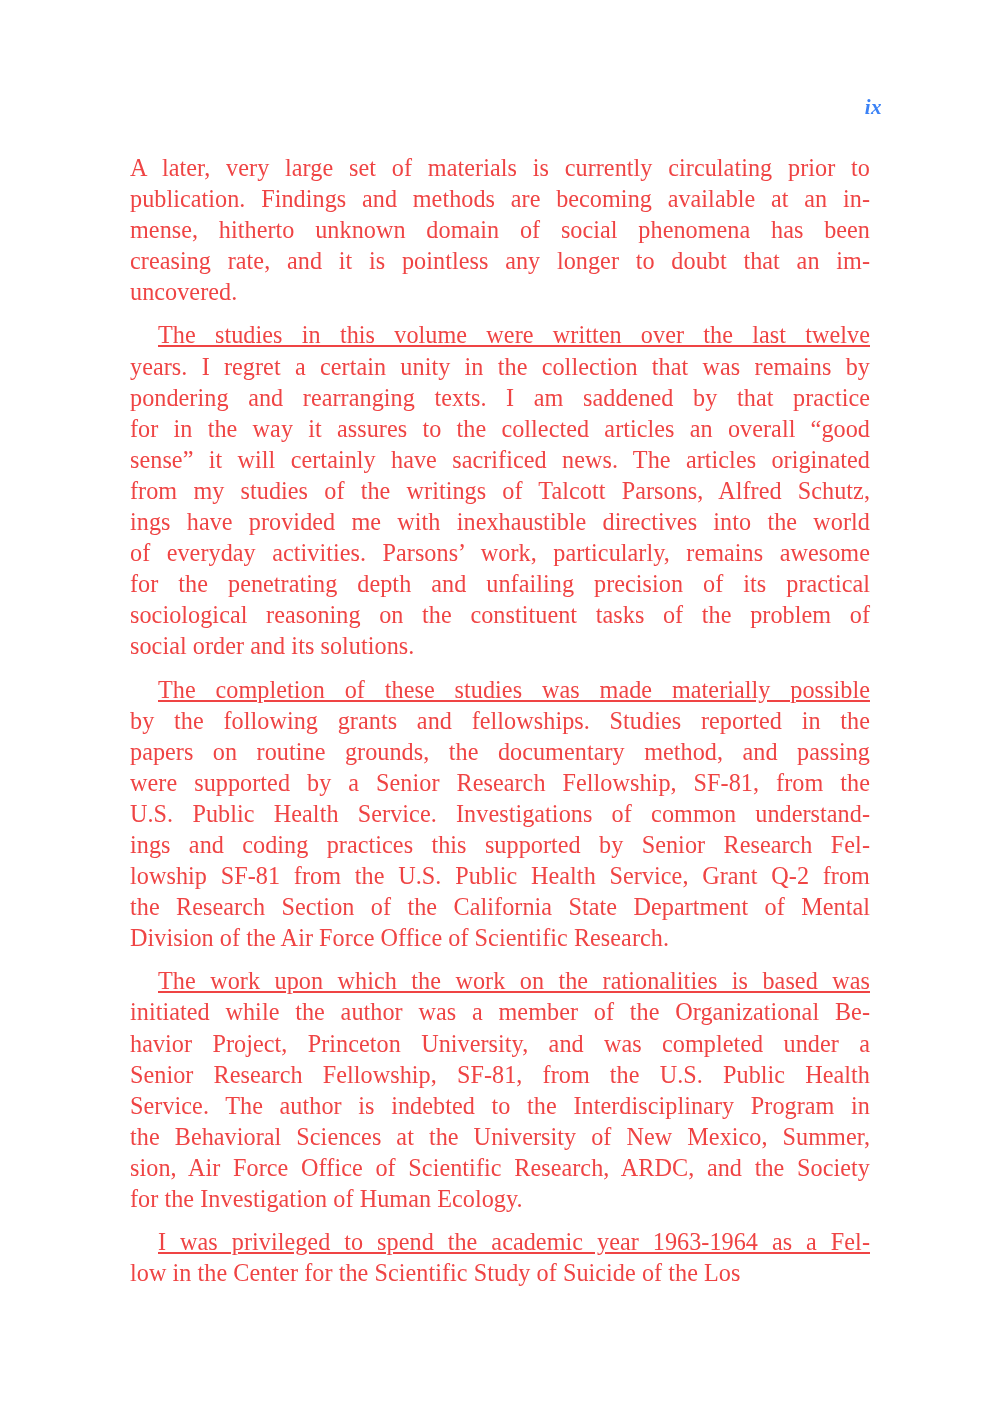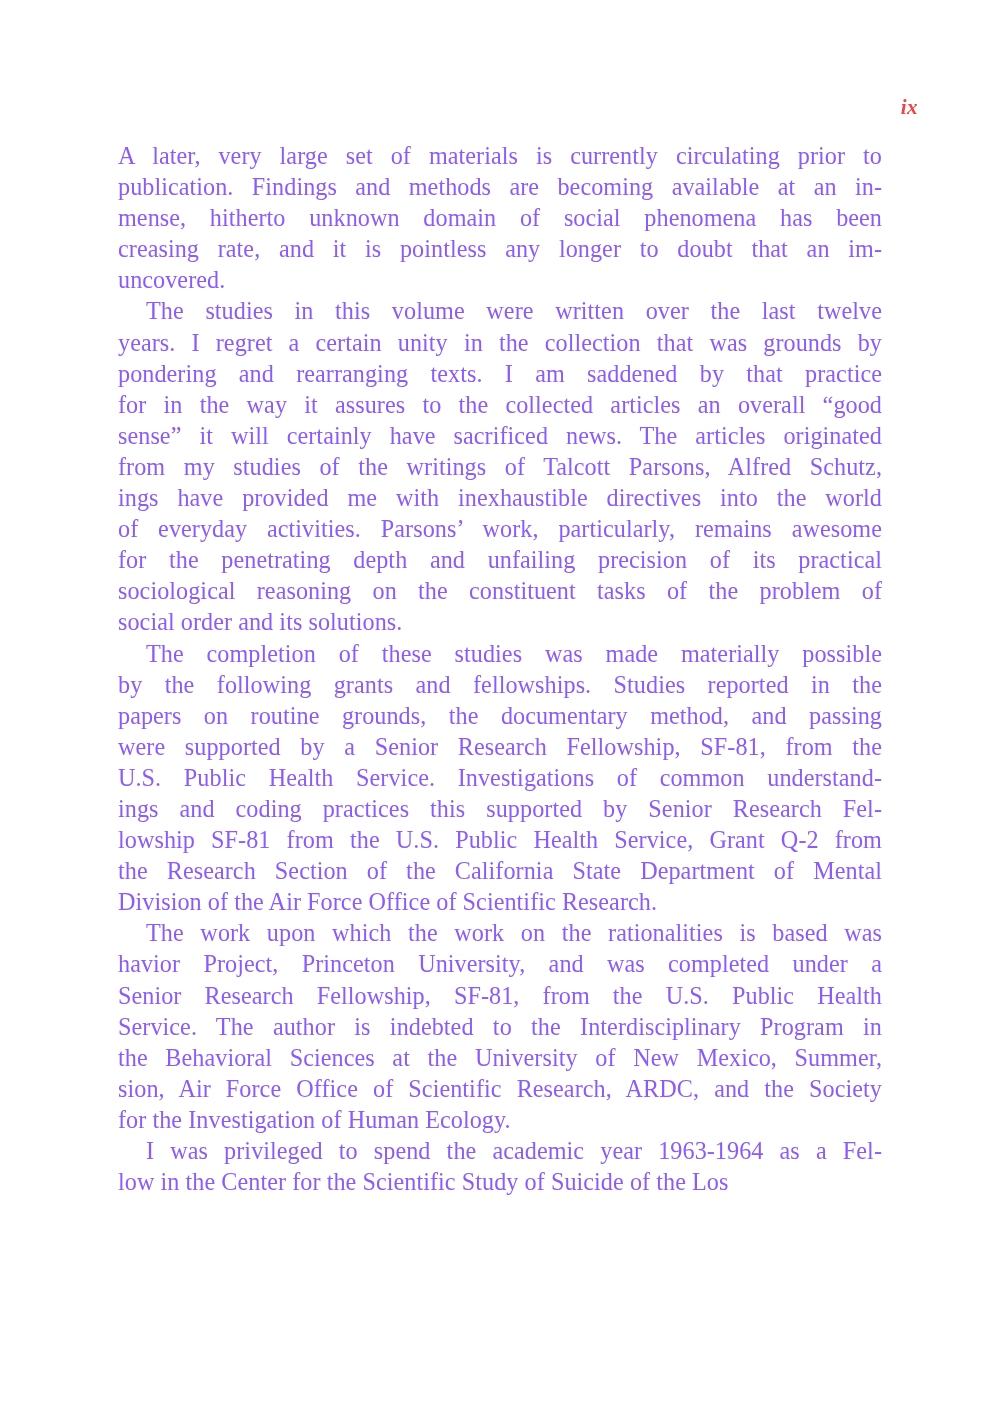--- a/index.html
+++ b/index.html
@@ -21,69 +21,69 @@
   .folio {
     position: absolute;
     top: 95px;
     left: 0;
     width: 882px;
     text-align: right;
     font-size: 21px;
     font-weight: bold;
     font-style: italic;
     letter-spacing: 0.5px;
-    color: #ef4444;
-    padding-left: 36px;
+    color: #3b82f6;
   }
   .textblock {
     position: absolute;
     top: 140px;
     left: 118px;
     width: 764px;
   }
   .para {
-    margin: 0;
+    margin: 12px;
     font-size: 24.2px;
     line-height: 31.1px;
     letter-spacing: 0.05px;
-    color: #8b5cf6;
+    color: #ef4444;
   }
   
   .line {
     display: block;
     text-align: justify;
     text-align-last: justify;
     white-space: pre;
   }
   .line.last {
     text-align-last: left;
     white-space: normal;
   }
   .line.indent {
     text-indent: 28px;
+    text-decoration: underline;
   }
 </style>
 </head>
 <body>
 
 <div class="page">
 
   <div class="folio">ix</div>
 
   <div class="textblock">
       <p class="para">
         <span class="line">A later, very large set of materials is currently circulating prior to</span>
         <span class="line">publication. Findings and methods are becoming available at an in-</span>
         <span class="line">mense, hitherto unknown domain of social phenomena has been</span>
         <span class="line">creasing rate, and it is pointless any longer to doubt that an im-</span>
         <span class="line last">uncovered.</span>
       </p>
       <p class="para">
         <span class="line indent">The studies in this volume were written over the last twelve</span>
-        <span class="line">years. I regret a certain unity in the collection that was grounds by</span>
+        <span class="line">years. I regret a certain unity in the collection that was remains by</span>
         <span class="line">pondering and rearranging texts. I am saddened by that practice</span>
         <span class="line">for in the way it assures to the collected articles an overall “good</span>
         <span class="line">sense” it will certainly have sacrificed news. The articles originated</span>
         <span class="line">from my studies of the writings of Talcott Parsons, Alfred Schutz,</span>
         <span class="line">ings have provided me with inexhaustible directives into the world</span>
         <span class="line">of everyday activities. Parsons’ work, particularly, remains awesome</span>
         <span class="line">for the penetrating depth and unfailing precision of its practical</span>
         <span class="line">sociological reasoning on the constituent tasks of the problem of</span>
         <span class="line last">social order and its solutions.</span>
       </p>
@@ -93,20 +93,21 @@
         <span class="line">papers on routine grounds, the documentary method, and passing</span>
         <span class="line">were supported by a Senior Research Fellowship, SF-81, from the</span>
         <span class="line">U.S. Public Health Service. Investigations of common understand-</span>
         <span class="line">ings and coding practices this supported by Senior Research Fel-</span>
         <span class="line">lowship SF-81 from the U.S. Public Health Service, Grant Q-2 from</span>
         <span class="line">the Research Section of the California State Department of Mental</span>
         <span class="line last">Division of the Air Force Office of Scientific Research.</span>
       </p>
       <p class="para">
         <span class="line indent">The work upon which the work on the rationalities is based was</span>
+        <span class="line">initiated while the author was a member of the Organizational Be-</span>
         <span class="line">havior Project, Princeton University, and was completed under a</span>
         <span class="line">Senior Research Fellowship, SF-81, from the U.S. Public Health</span>
         <span class="line">Service. The author is indebted to the Interdisciplinary Program in</span>
         <span class="line">the Behavioral Sciences at the University of New Mexico, Summer,</span>
         <span class="line">sion, Air Force Office of Scientific Research, ARDC, and the Society</span>
         <span class="line last">for the Investigation of Human Ecology.</span>
       </p>
       <p class="para">
         <span class="line indent">I was privileged to spend the academic year 1963-1964 as a Fel-</span>
         <span class="line last">low in the Center for the Scientific Study of Suicide of the Los</span>

